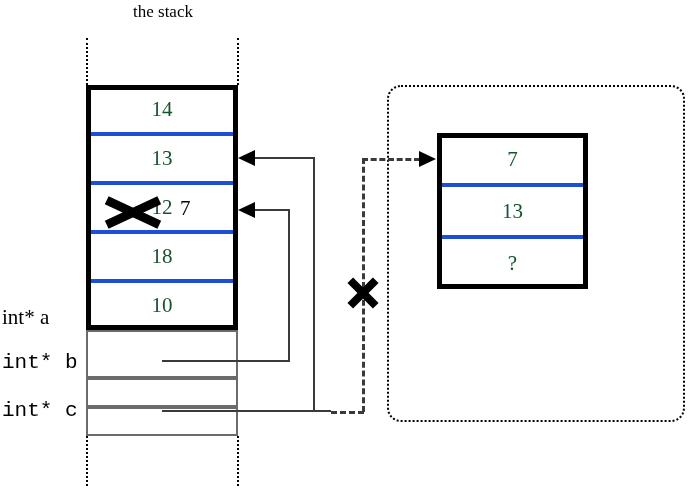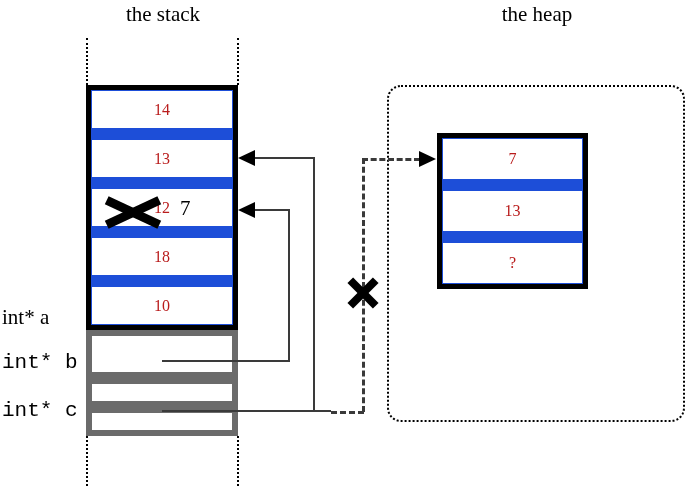--- a/index.html
+++ b/index.html
@@ -10,36 +10,36 @@
   #canvas {
     position: relative;
     width: 692px;
     height: 489px;
     background: #ffffff;
     font-family: "Liberation Serif", "DejaVu Serif", serif;
     overflow: hidden;
   }
   .title {
     position: absolute;
-    font-size: 21px;
+    font-size: 17px;
     color: #000000;
     white-space: nowrap;
     text-align: center;
   }
   #stack-title { left: 88px; top: 2px; width: 150px; }
   #heap-title  { left: 462px; top: 2px; width: 150px; }
 
   
   .cell {
     position: absolute;
     box-sizing: border-box;
     background: #ffffff;
-    border: 6px solid #1d4ed8;
-    font-size: 16px;
-    color: #b91c1c;
+    border: 2px solid #1d4ed8;
+    font-size: 21px;
+    color: #14532d;
     display: flex;
     align-items: center;
     justify-content: center;
     white-space: nowrap;
   }
   .cell.thin { border-color: #6b6b6b; }
 
   
   .heavy-frame {
     position: absolute;
@@ -128,21 +128,20 @@
     color: #000000;
     white-space: nowrap;
   }
 </style>
 </head>
 <body>
 
 <div id="canvas">
 
   <div class="title" id="stack-title">the stack</div>
-  <div class="title" id="heap-title">the heap</div>
 
   <div class="vdotted" style="left:86px; top:38px; height:47px;"></div>
   <div class="vdotted" style="left:237px; top:38px; height:47px;"></div>
   <div class="vdotted" style="left:86px; top:436px; height:50px;"></div>
   <div class="vdotted" style="left:237px; top:436px; height:50px;"></div>
 
   <div class="heap-region" style="left:387px; top:85px; width:298px; height:337px;"></div>
 
   <div class="cell" style="left:86px; top:85px; width:152px; height:49px;">14</div>
   <div class="cell" style="left:86px; top:134px; width:152px; height:49px;">13</div>

